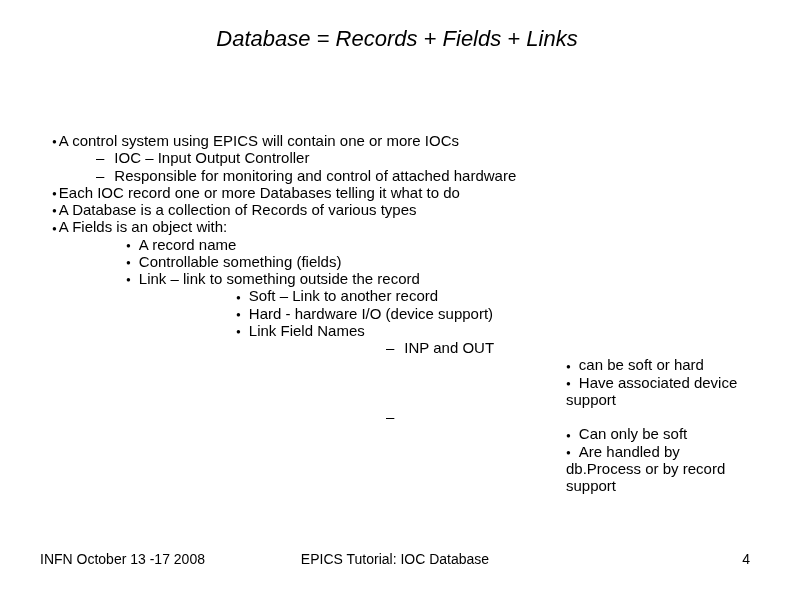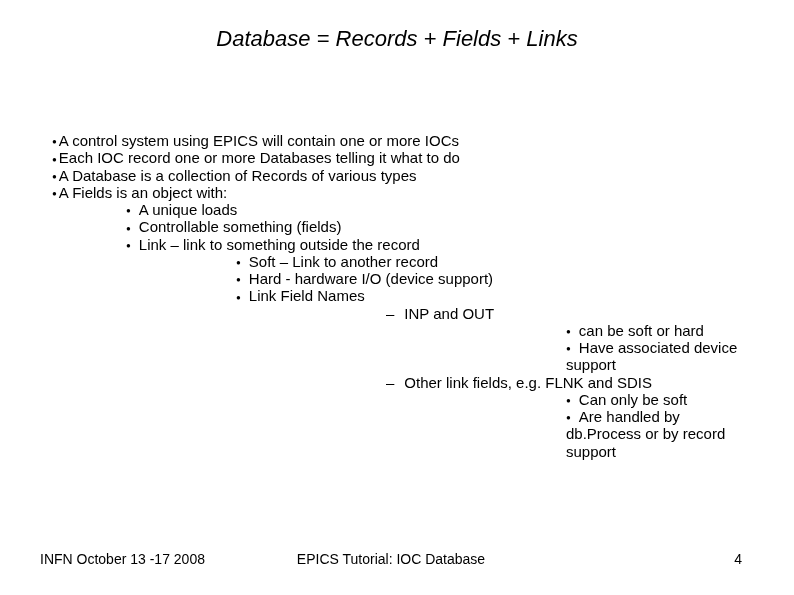--- a/index.html
+++ b/index.html
@@ -61,61 +61,65 @@
   }
   .l2 > li { margin-left: 74px; }
   .l3 > li { margin-left: 110px; }
   .l4dash > li { margin-left: 150px; }
   .l5dot > li { margin-left: 180px; }
 
   .footer {
     position: absolute;
     bottom: 28px;
     left: 40px;
-    right: 52px;
+    right: 44px;
     font-size: 14px;
     display: flex;
     justify-content: space-between;
     align-items: center;
   }
   .footer .center {
     position: absolute;
     left: 50%;
     transform: translateX(-50%);
   }
 </style>
 </head>
 <body>
 
 <div class="slide">
   <div class="title">Database = Records + Fields + Links</div>
 
   <div class="content">
     <ul class="l1">
       <li><span>A control system using EPICS will contain one or more IOCs</span>
+        <ul class="dash">
+          <li><span>IOC – Input Output Controller</span></li>
+          <li><span>Responsible for monitoring and control of attached hardware</span></li>
+        </ul>
       </li>
       <li><span>Each IOC record one or more Databases telling it what to do</span></li>
       <li><span>A Database is a collection of Records of various types</span></li>
       <li><span>A Fields is an object with:</span>
         <ul class="dot l2">
-          <li><span>A unique loads</span></li>
+          <li><span>A record name</span></li>
           <li><span>Controllable something (fields)</span></li>
           <li><span>Link – link to something outside the record</span>
             <ul class="dot l3">
               <li><span>Soft – Link to another record</span></li>
               <li><span>Hard - hardware I/O (device support)</span></li>
               <li><span>Link Field Names</span>
                 <ul class="dash l4dash">
                   <li><span>INP and OUT</span>
                     <ul class="dot l5dot">
                       <li><span>can be soft or hard</span></li>
                       <li><span>Have associated device support</span></li>
                     </ul>
                   </li>
-                  <li><span>Other link fields, e.g. FLNK and SDIS</span>
+                  <li>
                     <ul class="dot l5dot">
                       <li><span>Can only be soft</span></li>
                       <li><span>Are handled by db.Process or by record support</span></li>
                     </ul>
                   </li>
                 </ul>
               </li>
             </ul>
           </li>
         </ul>

